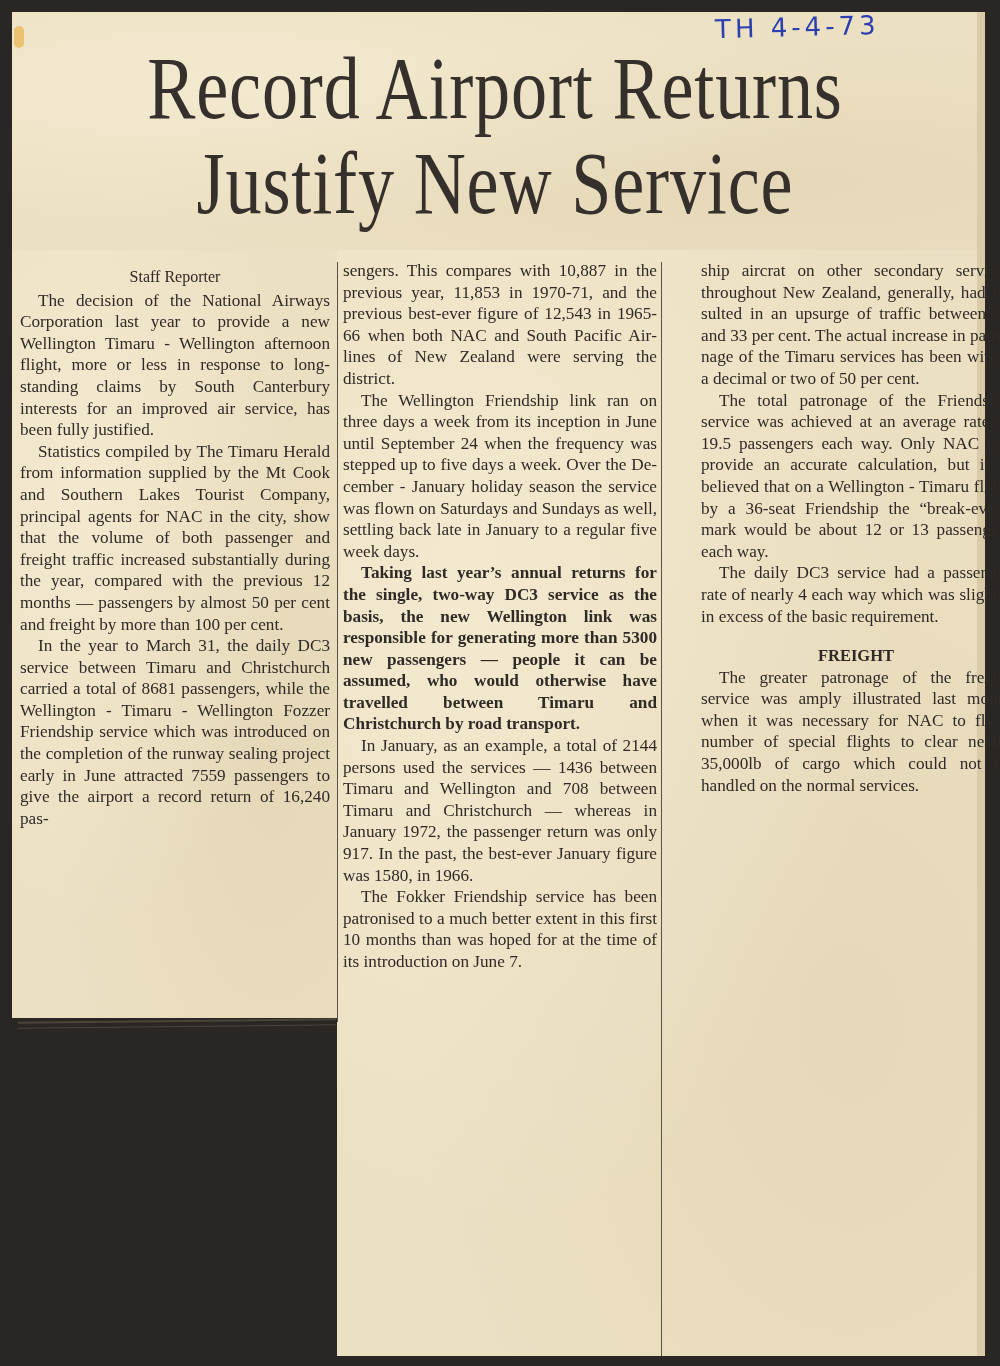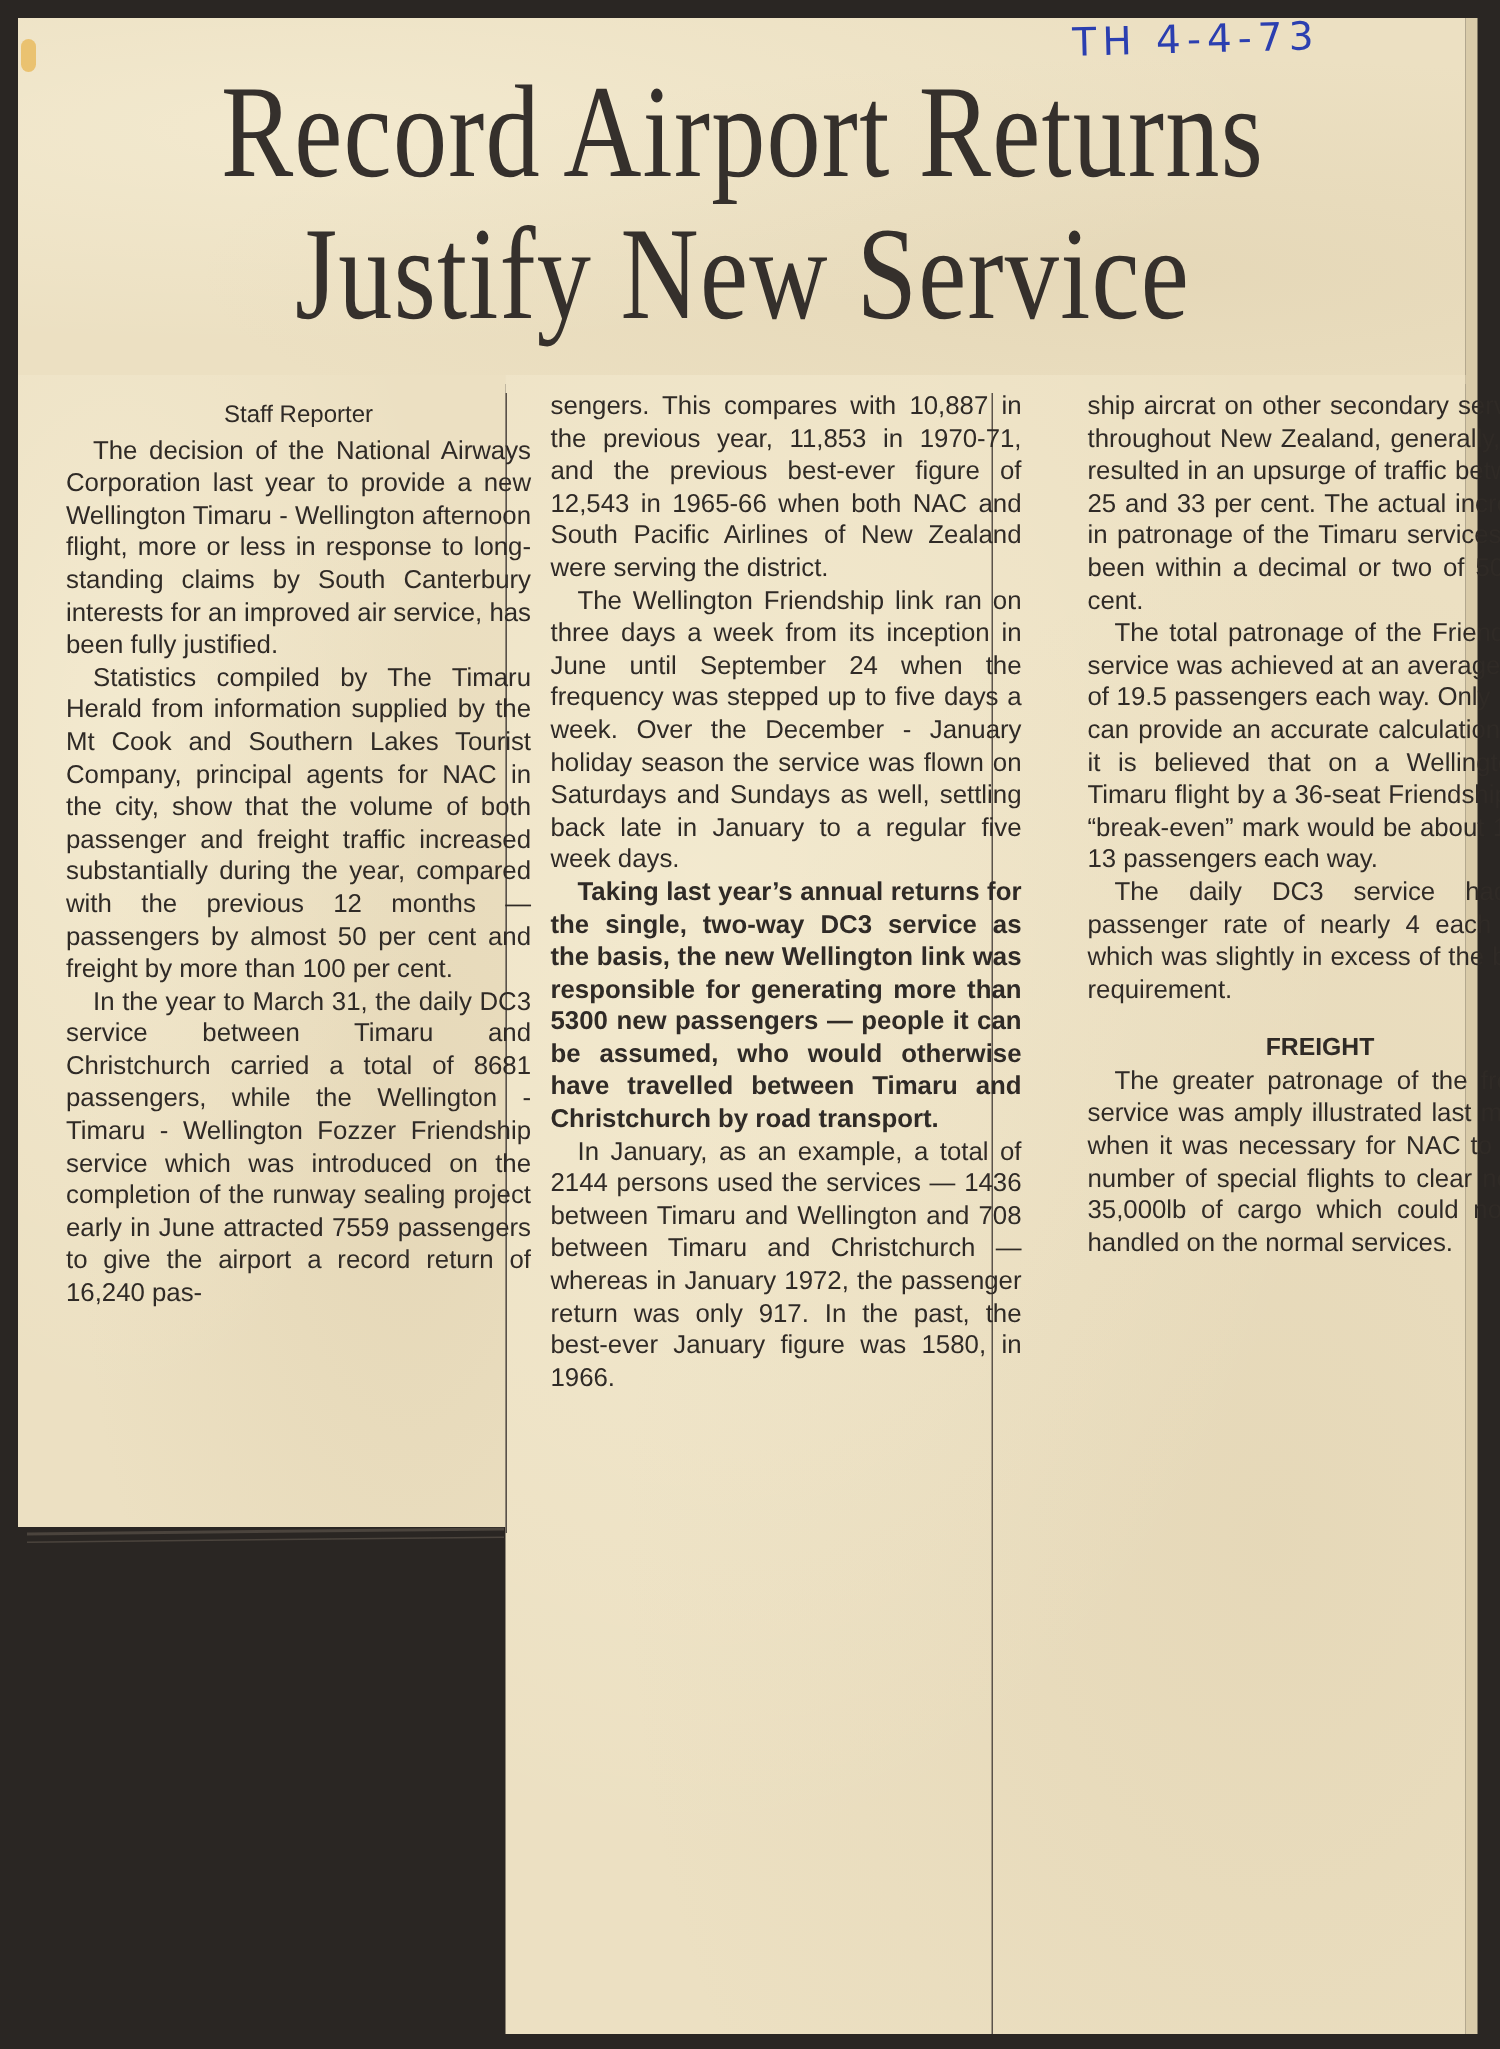--- a/index.html
+++ b/index.html
@@ -32,26 +32,25 @@
     font-family:"Liberation Serif", "DejaVu Serif", serif;
     font-size:88px; line-height:88px; color:#35302c;
     transform:scaleX(0.82); transform-origin:center;
     letter-spacing:1px;
   }
   .headline-1 { top:45px; }
   .headline-2 { top:140px; }
 
   .col {
     position:absolute;
-    font-family:Liberation Sans, sans-serif;
+    font-family:Liberation Serif, serif;
     font-size:17.2px; line-height:21.6px;
     color:#2f2a26;
     text-align:justify;
     hyphens:manual;
-    margin-left:24px;
   }
   .col1 { left:20px; top:266px; width:310px; }
   .col2 { left:343px; top:260px; width:314px; }
   .col3 { left:701px; top:260px; width:310px; }
   .col p { margin:0; text-indent:18px; }
   .col p.no-indent { text-indent:0; }
   .col p.bold { font-weight:bold; }
   .byline { text-align:center; text-indent:0 !important; font-size:16px; margin-bottom:2px !important; }
   .subhead { text-align:center; text-indent:0 !important; font-weight:bold; margin:18px 0 0 0 !important; font-size:16.5px; }
 
@@ -87,20 +86,21 @@
   <p>The decision of the National Airways Corporation last year to provide a new Wellington Timaru - Wellington afternoon flight, more or less in res­ponse to long-standing claims by South Canterbury interests for an improved air service, has been fully justified.</p>
   <p>Statistics compiled by The Timaru Herald from informa­tion supplied by the Mt Cook and Southern Lakes Tourist Company, principal agents for NAC in the city, show that the volume of both passenger and freight traffic increased substantially during the year, compared with the previous 12 months — passengers by almost 50 per cent and freight by more than 100 per cent.</p>
   <p>In the year to March 31, the daily DC3 service between Timaru and Christchurch carried a total of 8681 passen­gers, while the Wellington - Timaru - Wellington Fozzer Friendship service which was introduced on the completion of the runway sealing project early in June attracted 7559 passengers to give the airport a record return of 16,240 pas-</p>
 </div>
 
 <div class="col col2">
   <p class="no-indent">sengers. This compares with 10,887 in the previous year, 11,853 in 1970-71, and the previous best-ever figure of 12,543 in 1965-66 when both NAC and South Pacific Air­lines of New Zealand were serving the district.</p>
   <p>The Wellington Friendship link ran on three days a week from its inception in June until September 24 when the frequency was stepped up to five days a week. Over the De­cember - January holiday season the service was flown on Saturdays and Sundays as well, settling back late in January to a regular five week days.</p>
   <p class="bold">Taking last year’s annual returns for the single, two-way DC3 service as the basis, the new Wellington link was responsible for gener­ating more than 5300 new pas­sengers — people it can be assumed, who would other­wise have travelled between Timaru and Christchurch by road transport.</p>
   <p>In January, as an example, a total of 2144 persons used the services — 1436 between Timaru and Wellington and 708 between Timaru and Christchurch — whereas in January 1972, the passenger return was only 917. In the past, the best-ever January fig­ure was 1580, in 1966.</p>
+  <p>The Fokker Friendship service has been patronised to a much better extent in this first 10 months than was hoped for at the time of its introduction on June 7.</p>
 </div>
 
 <div class="col col3">
   <p class="no-indent">ship aircrat on other second­ary services throughout New Zealand, generally, had re­sulted in an upsurge of traffic between 25 and 33 per cent. The actual increase in patro­nage of the Timaru services has been within a decimal or two of 50 per cent.</p>
   <p>The total patronage of the Friendship service was ach­ieved at an average rate of 19.5 passengers each way. Only NAC can provide an ac­curate calculation, but it is believed that on a Wellington - Timaru flight by a 36-seat Friendship the “break-even” mark would be about 12 or 13 passengers each way.</p>
   <p>The daily DC3 service had a passenger rate of nearly 4 each way which was slightly in excess of the basic require­ment.</p>
   <p class="subhead">FREIGHT</p>
   <p>The greater patronage of the freight service was amply illustrated last month when it was necessary for NAC to fly a number of special flights to clear nearly 35,000lb of cargo which could not be handled on the normal services.</p>
 </div>
 

